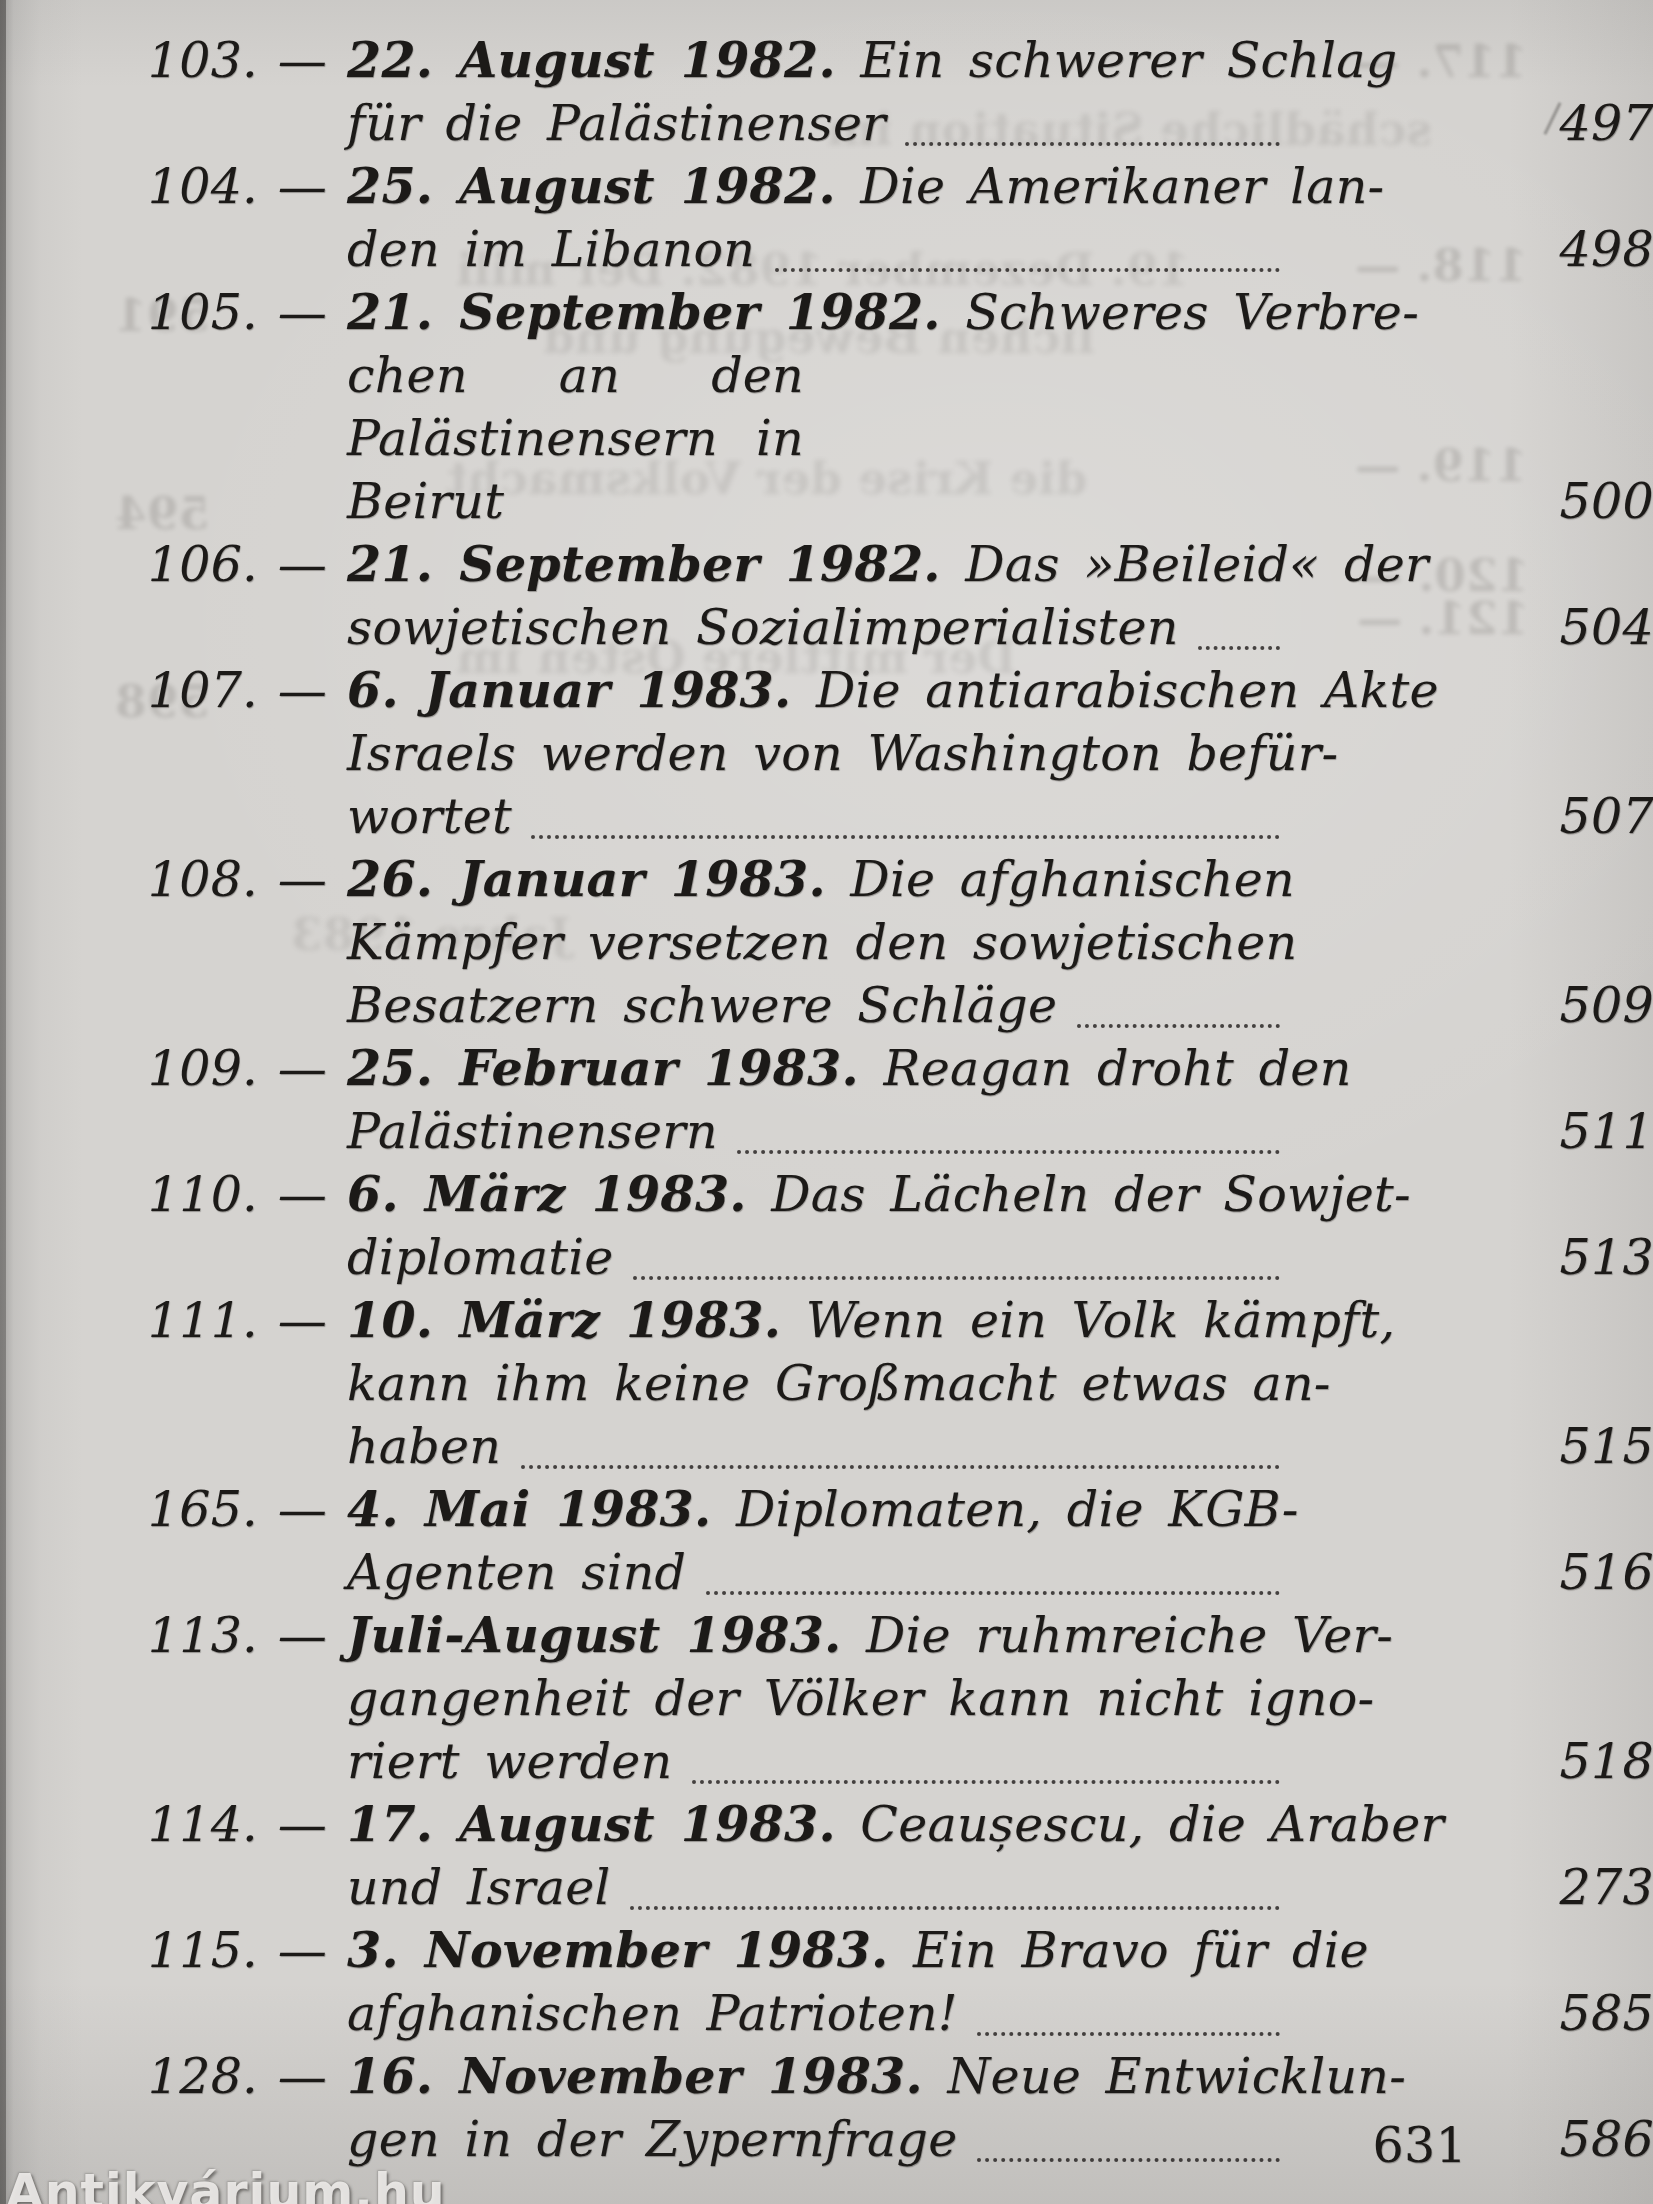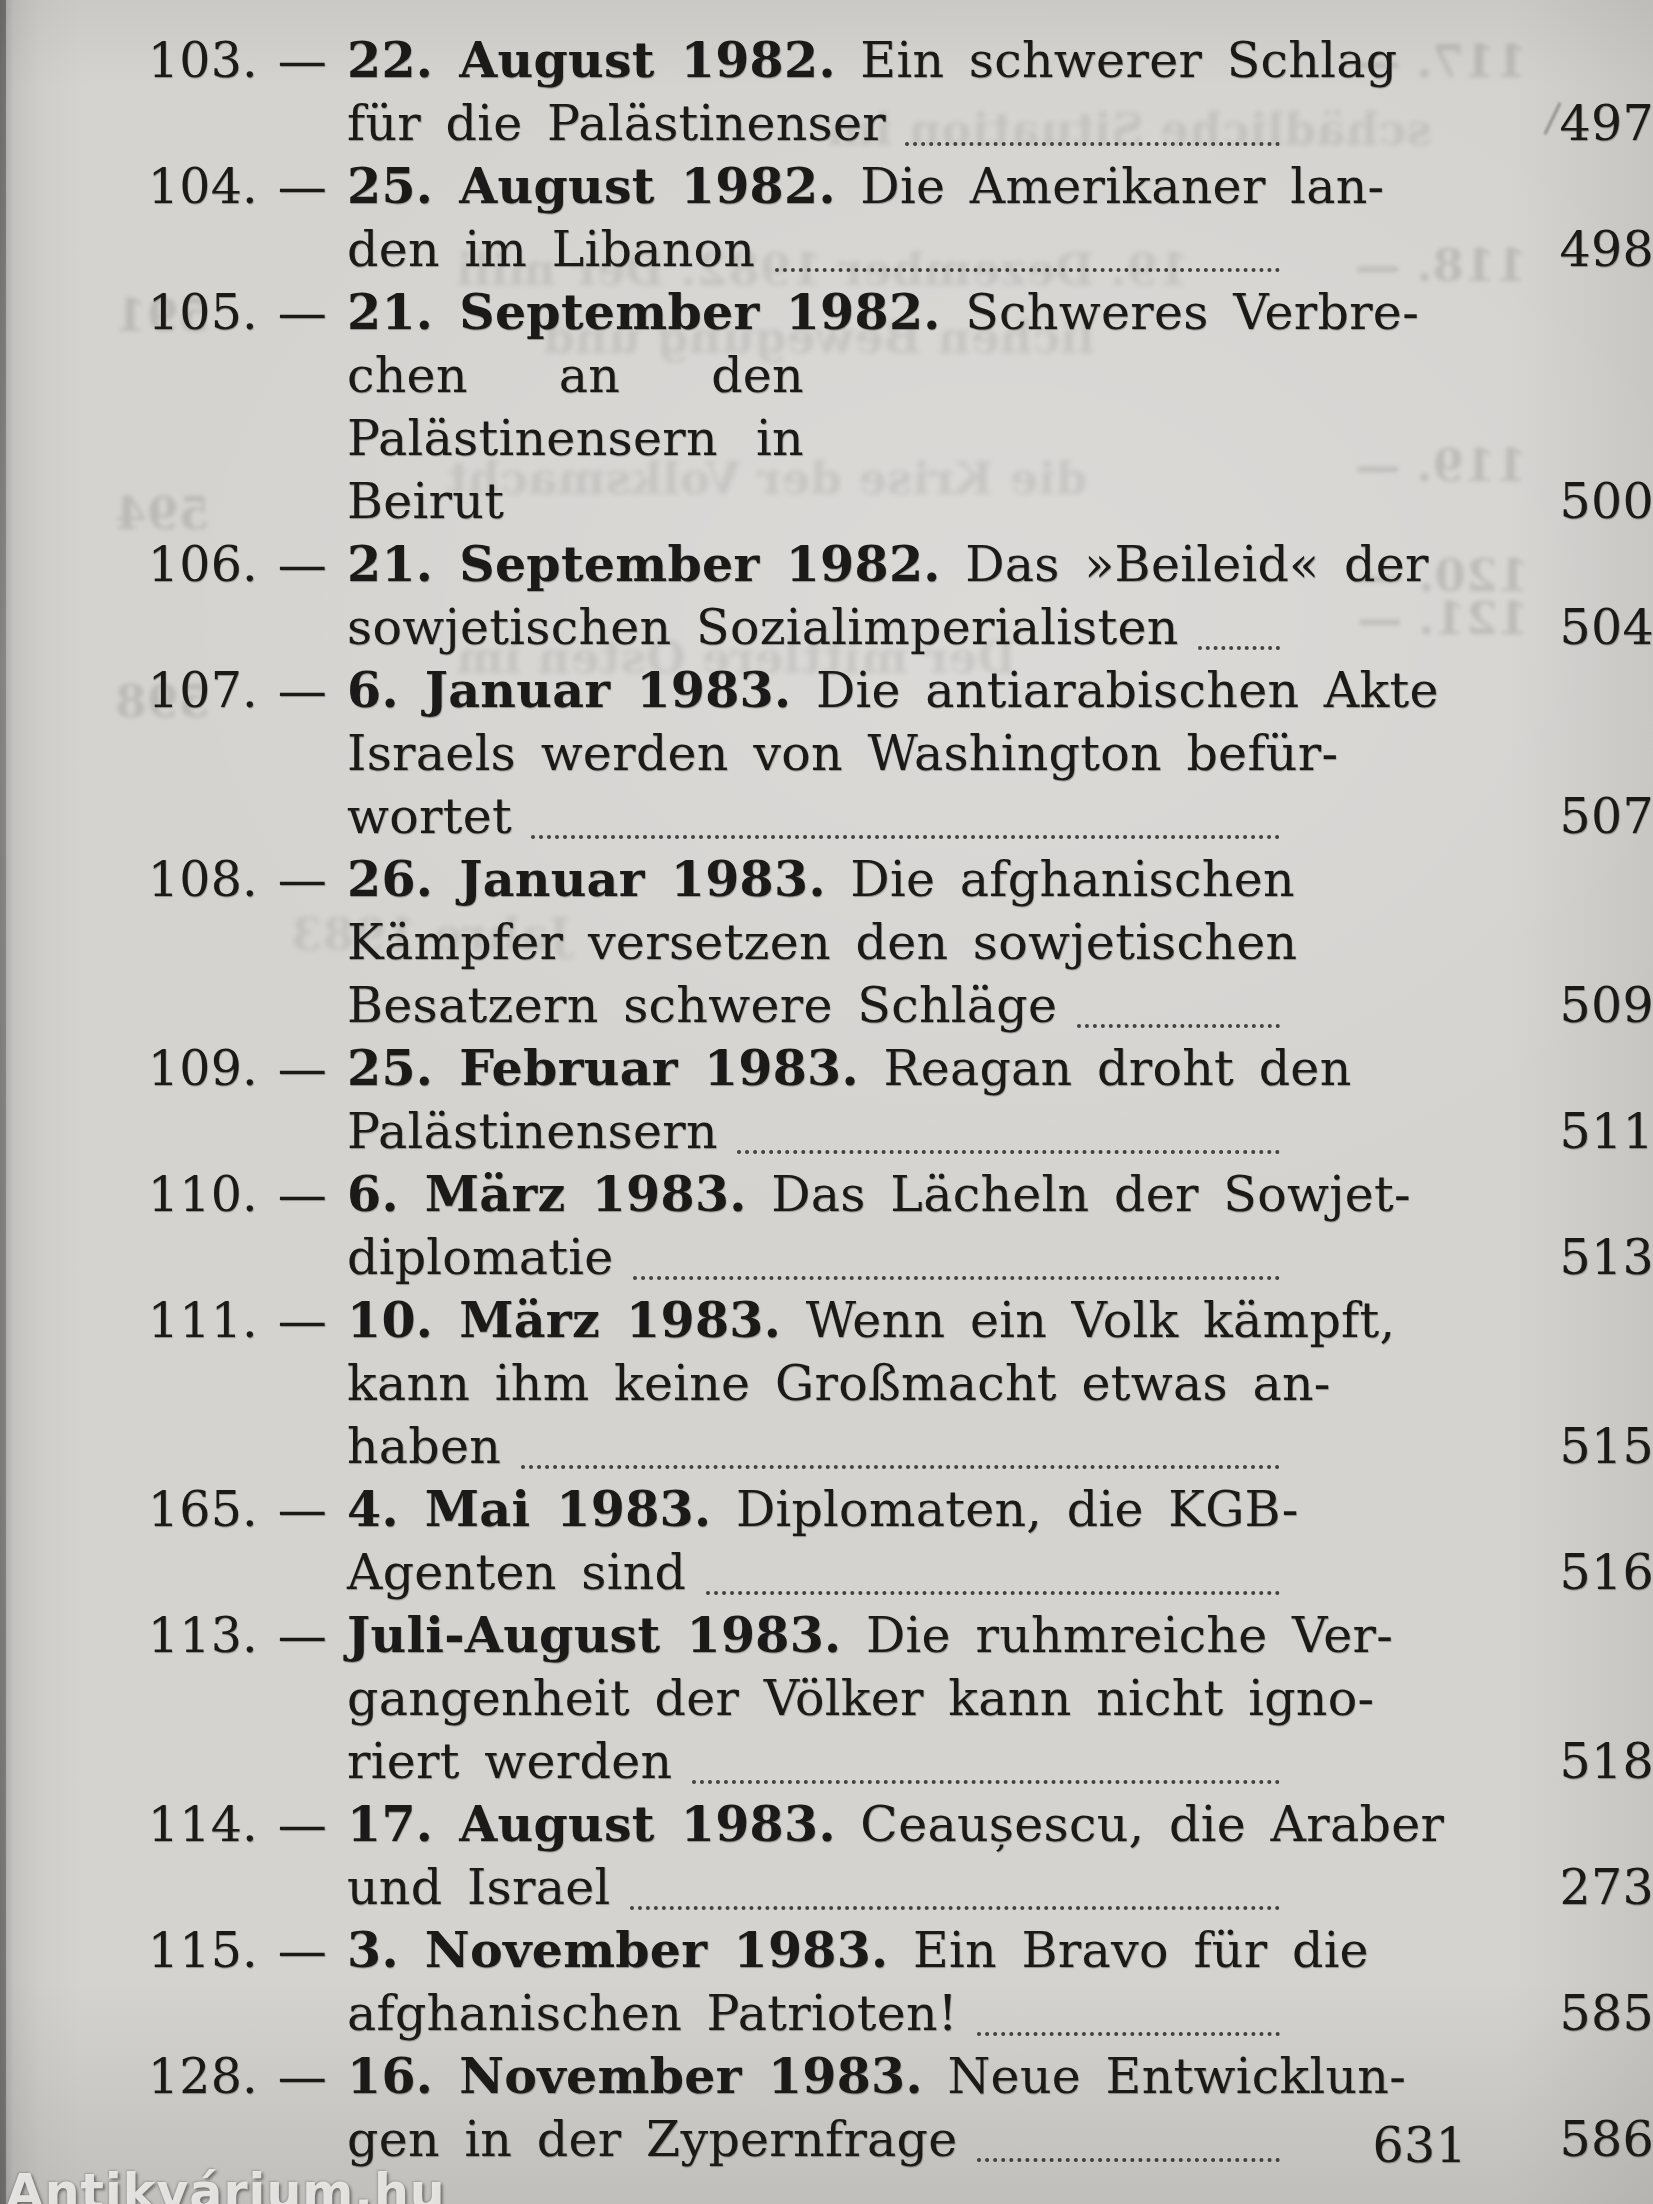--- a/index.html
+++ b/index.html
@@ -12,21 +12,21 @@
       linear-gradient(90deg, rgba(40,40,40,0.30) 0px, rgba(90,90,90,0.14) 13.6px, rgba(140,140,138,0.07) 41px, transparent 83px),
       linear-gradient(270deg, rgba(88,86,84,0.11) 0px, transparent 146px),
       linear-gradient(180deg, rgba(100,100,98,0.09) 0px, transparent 87px),
       linear-gradient(0deg, rgba(58,56,54,0.13) 0px, transparent 223px),
       #d5d3d0;
   }
   .edge-line {
     position:absolute; left:0; top:0; width:5.8px; height:100%; opacity:.55;
     background:linear-gradient(180deg,#3f3d3b,#6a6866 30%,#5a5856 70%,#454341);
   }
-  .toc { position:absolute; top:29px; left:0; width:1654px; }
+  .toc { position:absolute; top:29px; left:0; width:1654px;font-style:italic; }
   .entry { display:grid; grid-template-columns:258px 89px 943px auto; }
   .num, .dash, .line, .pagenum { font-size:49px; line-height:63px;
     text-shadow:0.6px 0.8px 0.9px rgba(25,22,20,0.35); }
   .num { text-align:right; }
   .dash { text-align:center; }
   .lines { min-width:0; }
   .line.justify { text-align:justify; text-align-last:justify; }
   .line.last { display:flex; align-items:center; }
   .lt { white-space:nowrap; word-spacing:8.7px; }
   .lt.stretch { flex:1; white-space:normal; text-align:justify; text-align-last:justify; }

